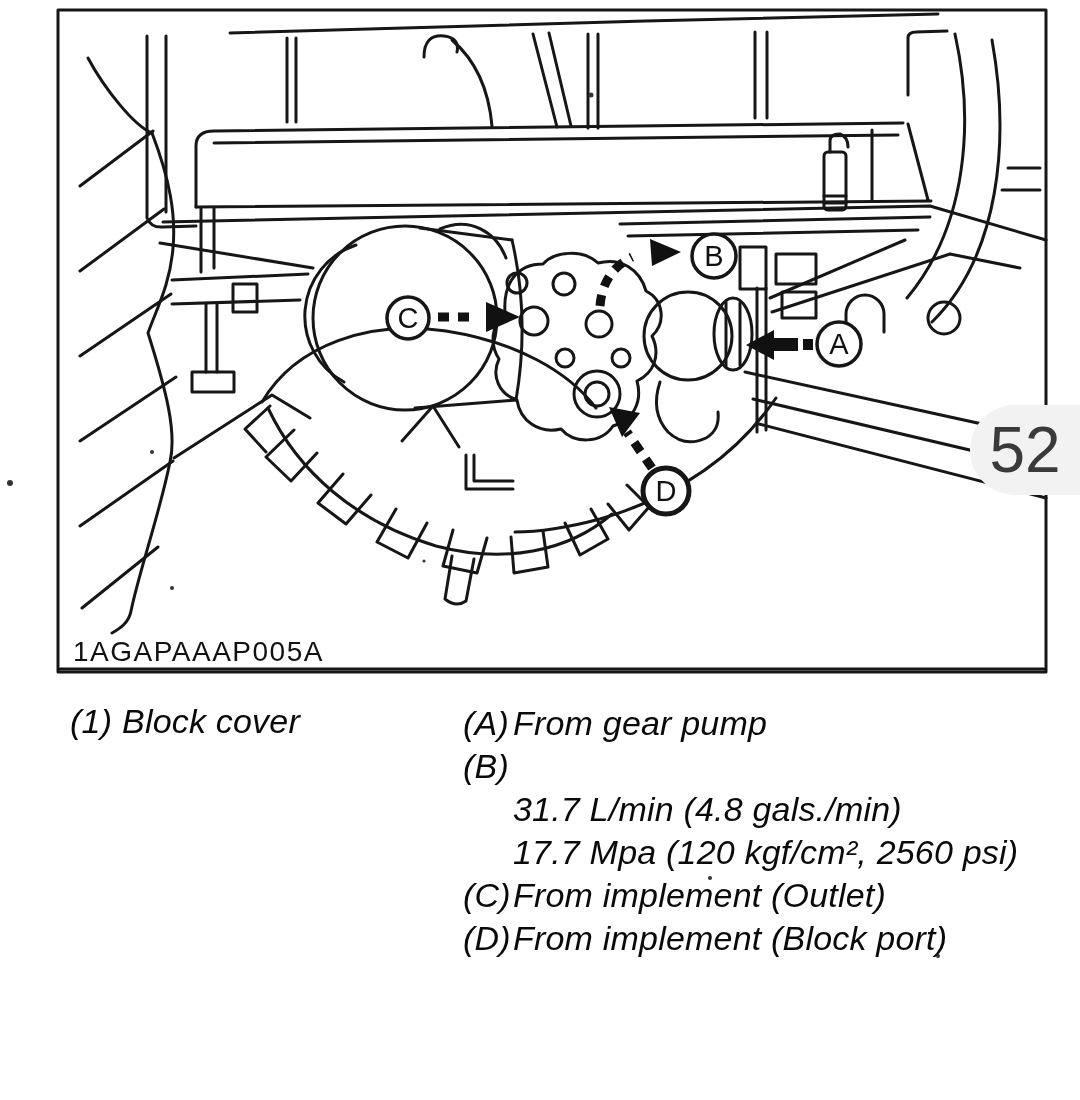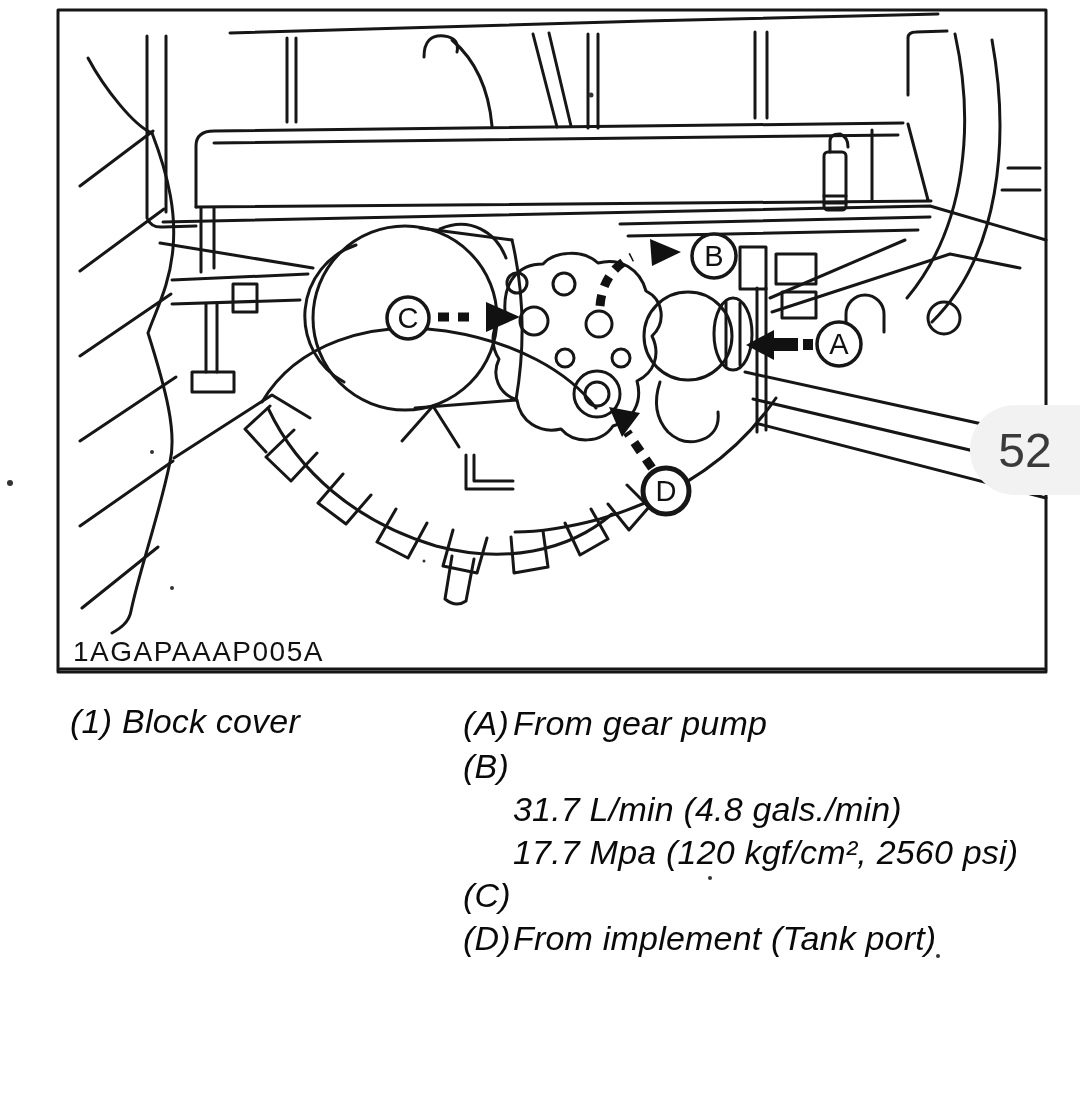--- a/index.html
+++ b/index.html
@@ -17,21 +17,21 @@
   .art .solid{fill:#111; stroke:none;}
   .art .speck-dot{fill:#333; stroke:none;}
   .art text{stroke:none; fill:#111;}
   .cletter{font-size:29px; text-anchor:middle; font-family:"Liberation Sans",sans-serif;}
   .figcode{font-size:28px; letter-spacing:1.5px; font-family:"Liberation Sans",sans-serif;}
   
   .page-badge{
     position:absolute; right:0; top:405px; width:110px; height:90px;
     background:#f2f2f3; border-radius:45px 0 0 45px;
     display:flex; align-items:center; justify-content:center;
-    font-size:48px; color:#3a3a3a; z-index:5;
+    font-size:64px; color:#3a3a3a; z-index:5;
   }
   
   .cap{position:absolute; font-style:italic; font-size:34px; line-height:43px;
        letter-spacing:.2px; white-space:nowrap; color:#0a0a0a;}
   .cap .row{display:flex; height:43px; align-items:flex-start;}
   .cap .lbl{flex:0 0 50px;}
   .cap-left{left:70px; top:700px;}
   .cap-left .lbl{flex:0 0 52px;}
   .cap-right{left:463px; top:702px;}
   .cap-right .row.indent{padding-left:50px;}
@@ -219,20 +219,21 @@
       <span class="lbl">(B)</span>
     </div>
     <div class="row indent">
       <span>31.7 L/min (4.8 gals./min)</span>
     </div>
     <div class="row indent">
       <span>17.7 Mpa (120 kgf/cm², 2560 psi)</span>
     </div>
     <div class="row">
       <span class="lbl">(C)</span>
+      <span>From implement (Outlet)</span>
     </div>
     <div class="row">
       <span class="lbl">(D)</span>
-      <span>From implement (Tank port)</span>
+      <span>From implement (Block port)</span>
     </div>
   </div>
 
 </div>
 
 </body></html>

